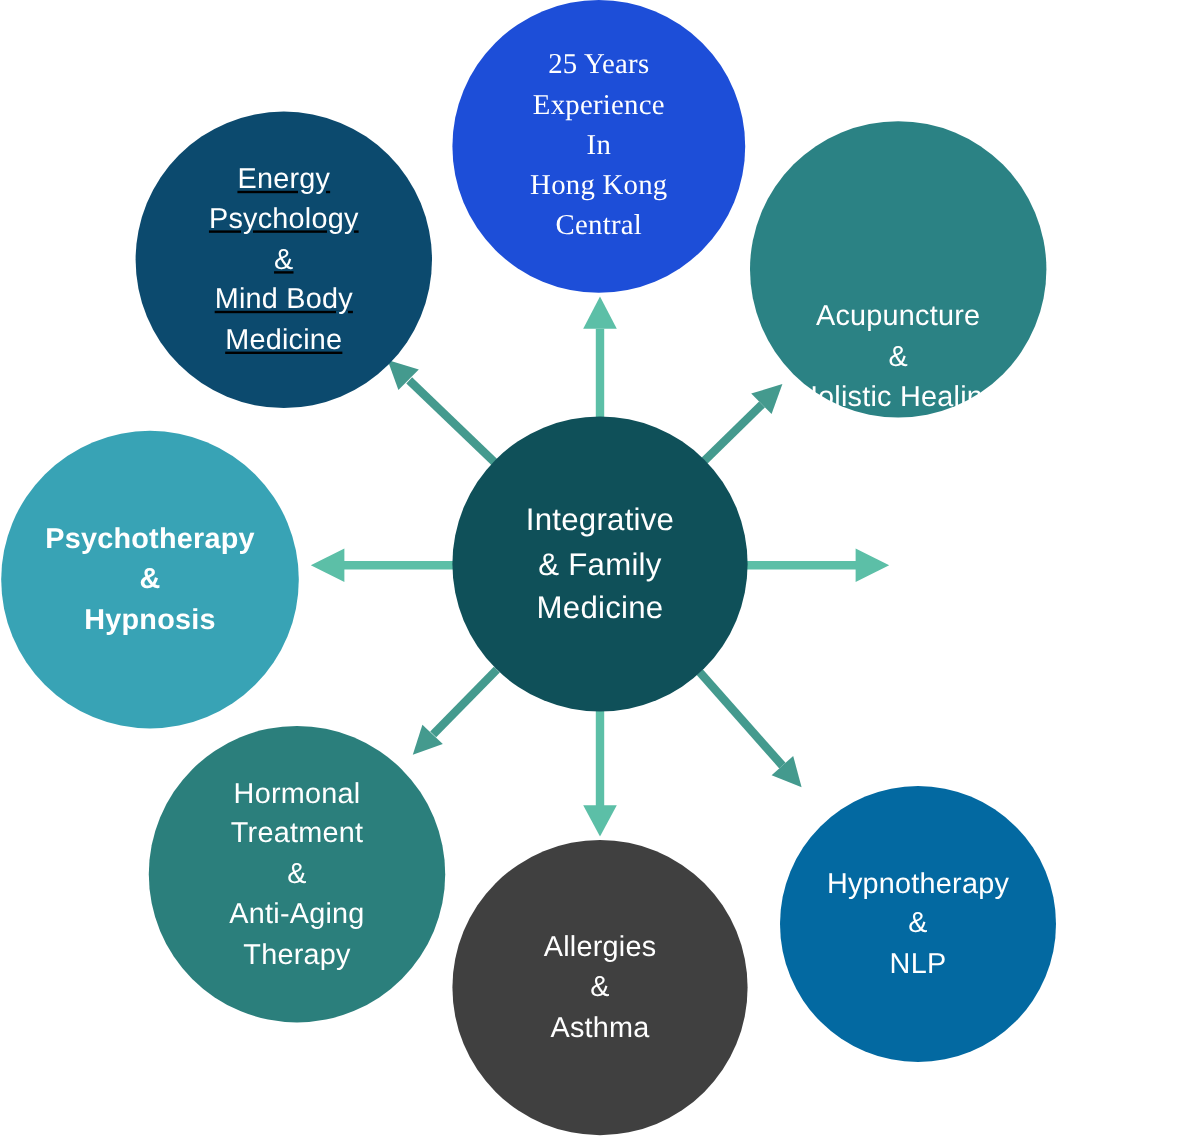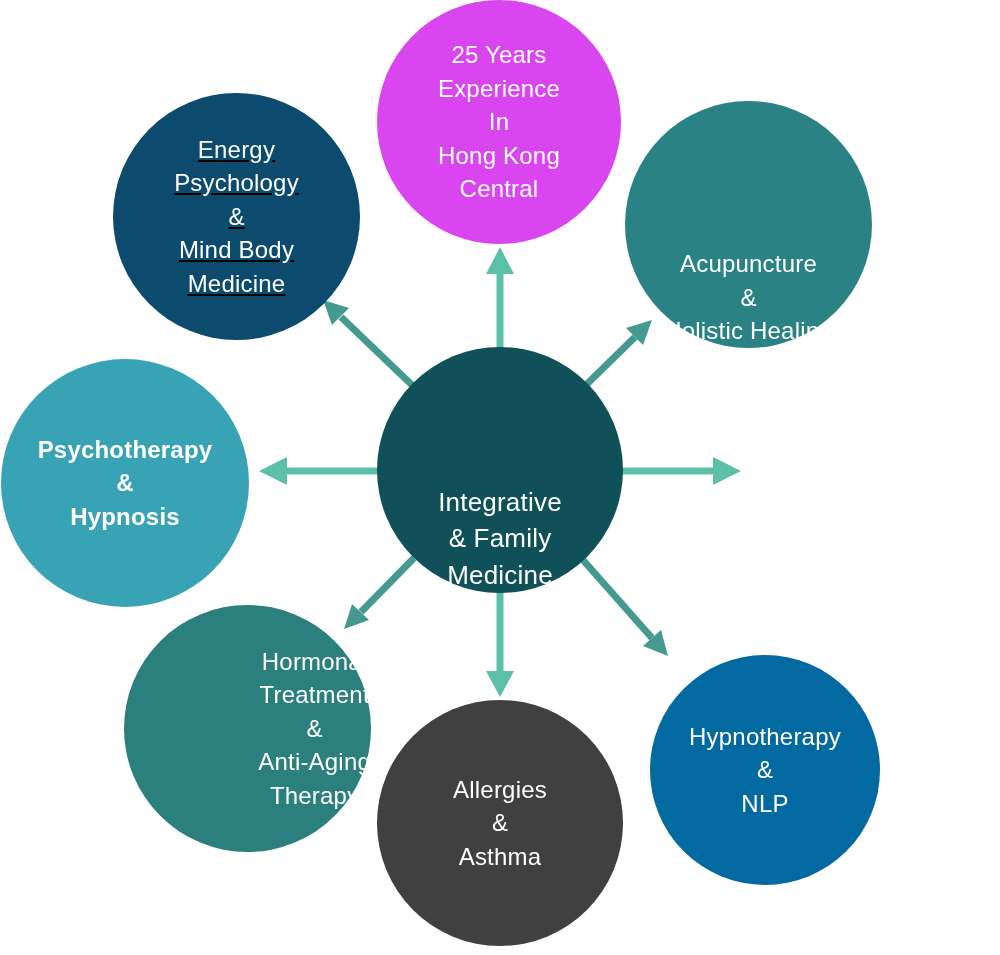--- a/index.html
+++ b/index.html
@@ -38,21 +38,21 @@
     line-height: 1.4;
     letter-spacing: 0.2px;
   }
   .node-center        { left: 377px; top: 347px; width: 246px; height: 246px; }
   .node-center .label { font-size: 26px; }
   .node-top           { left: 377px; top: 0px;   width: 244px; height: 244px; }
   .node-top-right     { left: 625px; top: 101px; width: 247px; height: 247px; align-items: flex-end; }
   .node-right         { left: 752px; top: 354px; width: 248px; height: 248px; }
   .node-bottom-right  { left: 650px; top: 655px; width: 230px; height: 230px; }
   .node-bottom        { left: 377px; top: 700px; width: 246px; height: 246px; }
-  .node-bottom-left   { left: 124px; top: 605px; width: 247px; height: 247px; justify-content: flex-end; }
+  .node-bottom-left   { left: 124px; top: 605px; width: 247px; height: 247px; }
   .node-left          { left: 1px;   top: 359px; width: 248px; height: 248px; }
   .node-top-left      { left: 113px; top: 93px;  width: 247px; height: 247px; }
 </style>
 </head>
 <body>
 
 <div class="diagram" style="background-color: rgb(255, 255, 255);">
 
   <svg class="arrows-layer" width="1000" height="955" viewBox="0 0 1000 955">
 
@@ -91,27 +91,27 @@
       <polygon points="344,629 352,604 369,620" style="fill: rgb(68, 154, 142);"></polygon>
     </g>
 
     <g>
       <line x1="583" y1="560" x2="652" y2="638" style="stroke: rgb(68, 154, 142);"></line>
       <polygon points="668,656 643,646 661,630" style="fill: rgb(68, 154, 142);"></polygon>
     </g>
 
   </svg>
 
-  <div class="node node-center" style="background-color: rgb(15, 80, 89); align-items: flex-end;">
+  <div class="node node-center" style="background-color: rgb(15, 80, 89);">
     <div class="label">Integrative
 &amp; Family
 Medicine</div>
   </div>
 
-  <div class="node node-top" style="background-color: #d946ef;">
+  <div class="node node-top" style="background-color: #1d4ed8; font-family: Liberation Serif, serif;">
     <div class="label">25 Years
 Experience
 In
 Hong Kong
 Central</div>
   </div>
 
   <div class="node node-top-right" style="background-color: rgb(43, 130, 132);">
     <div class="label">Acupuncture
 &amp;

